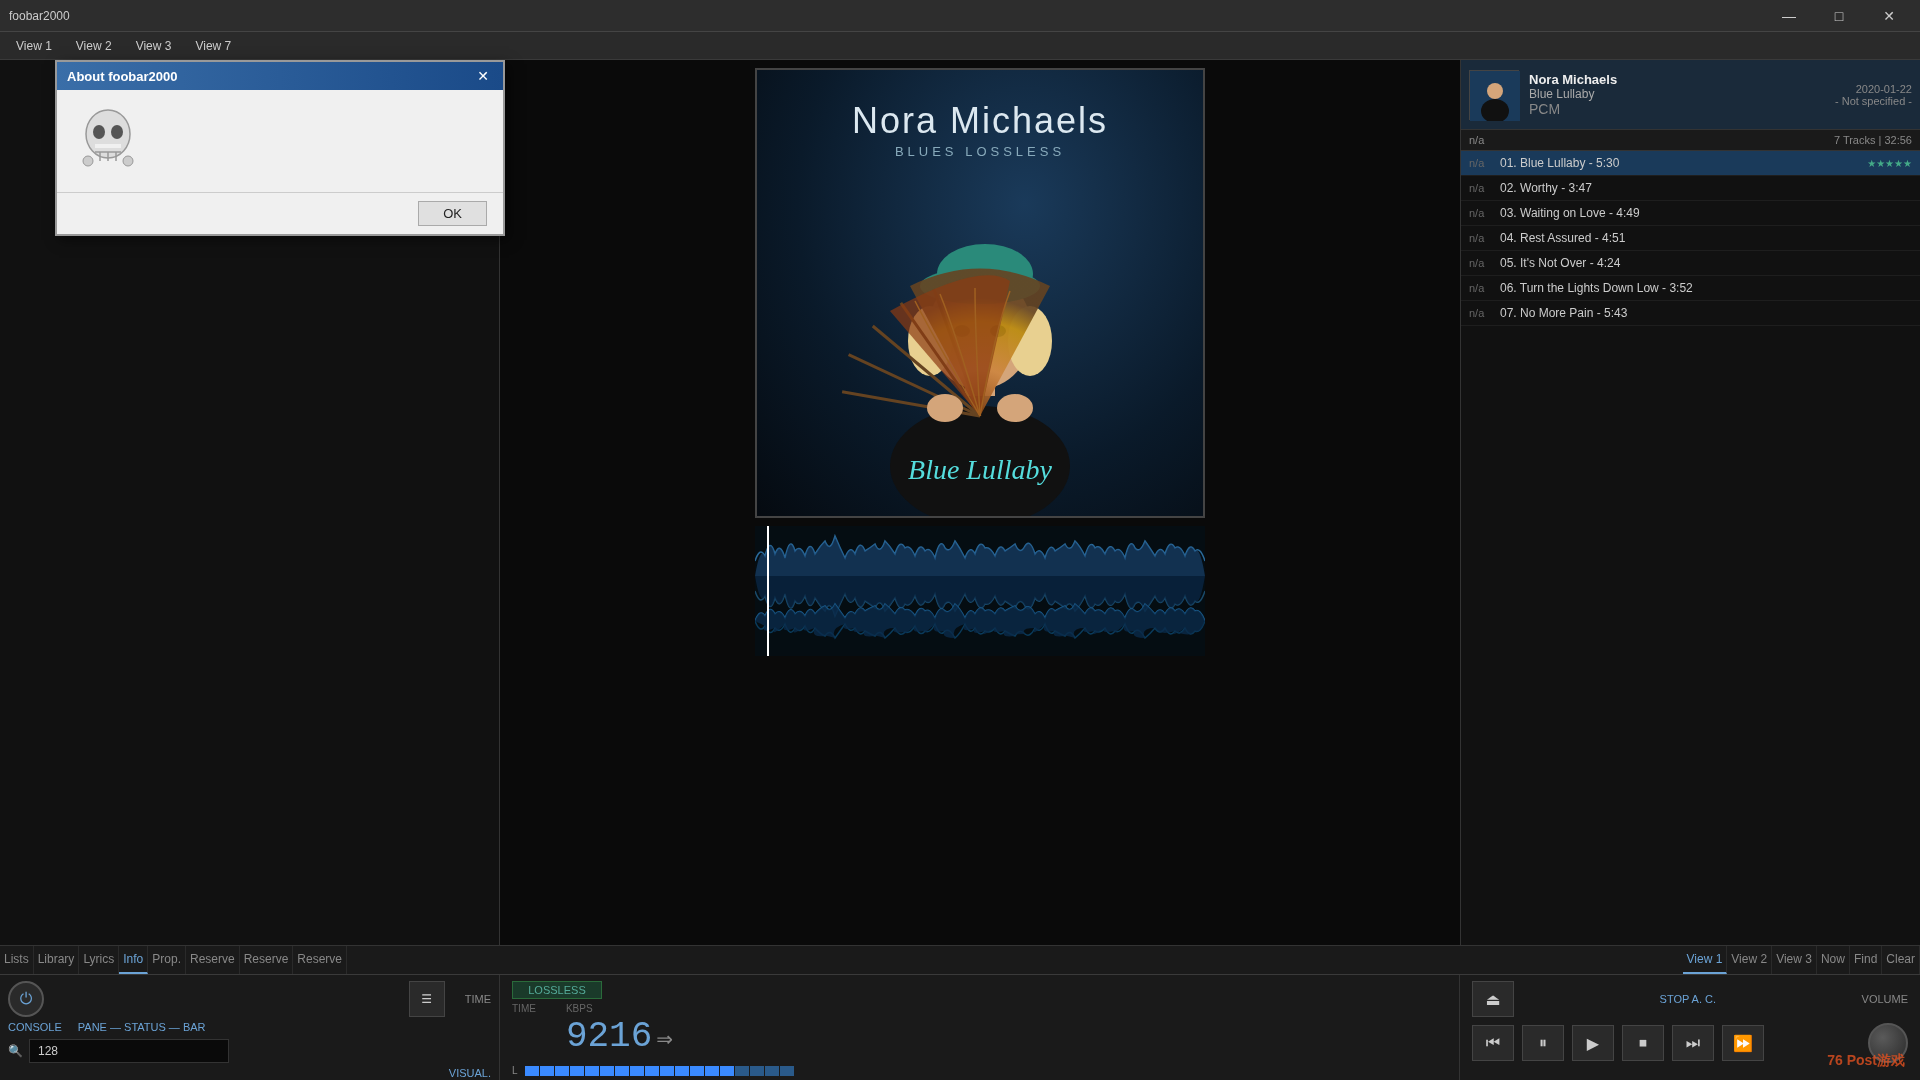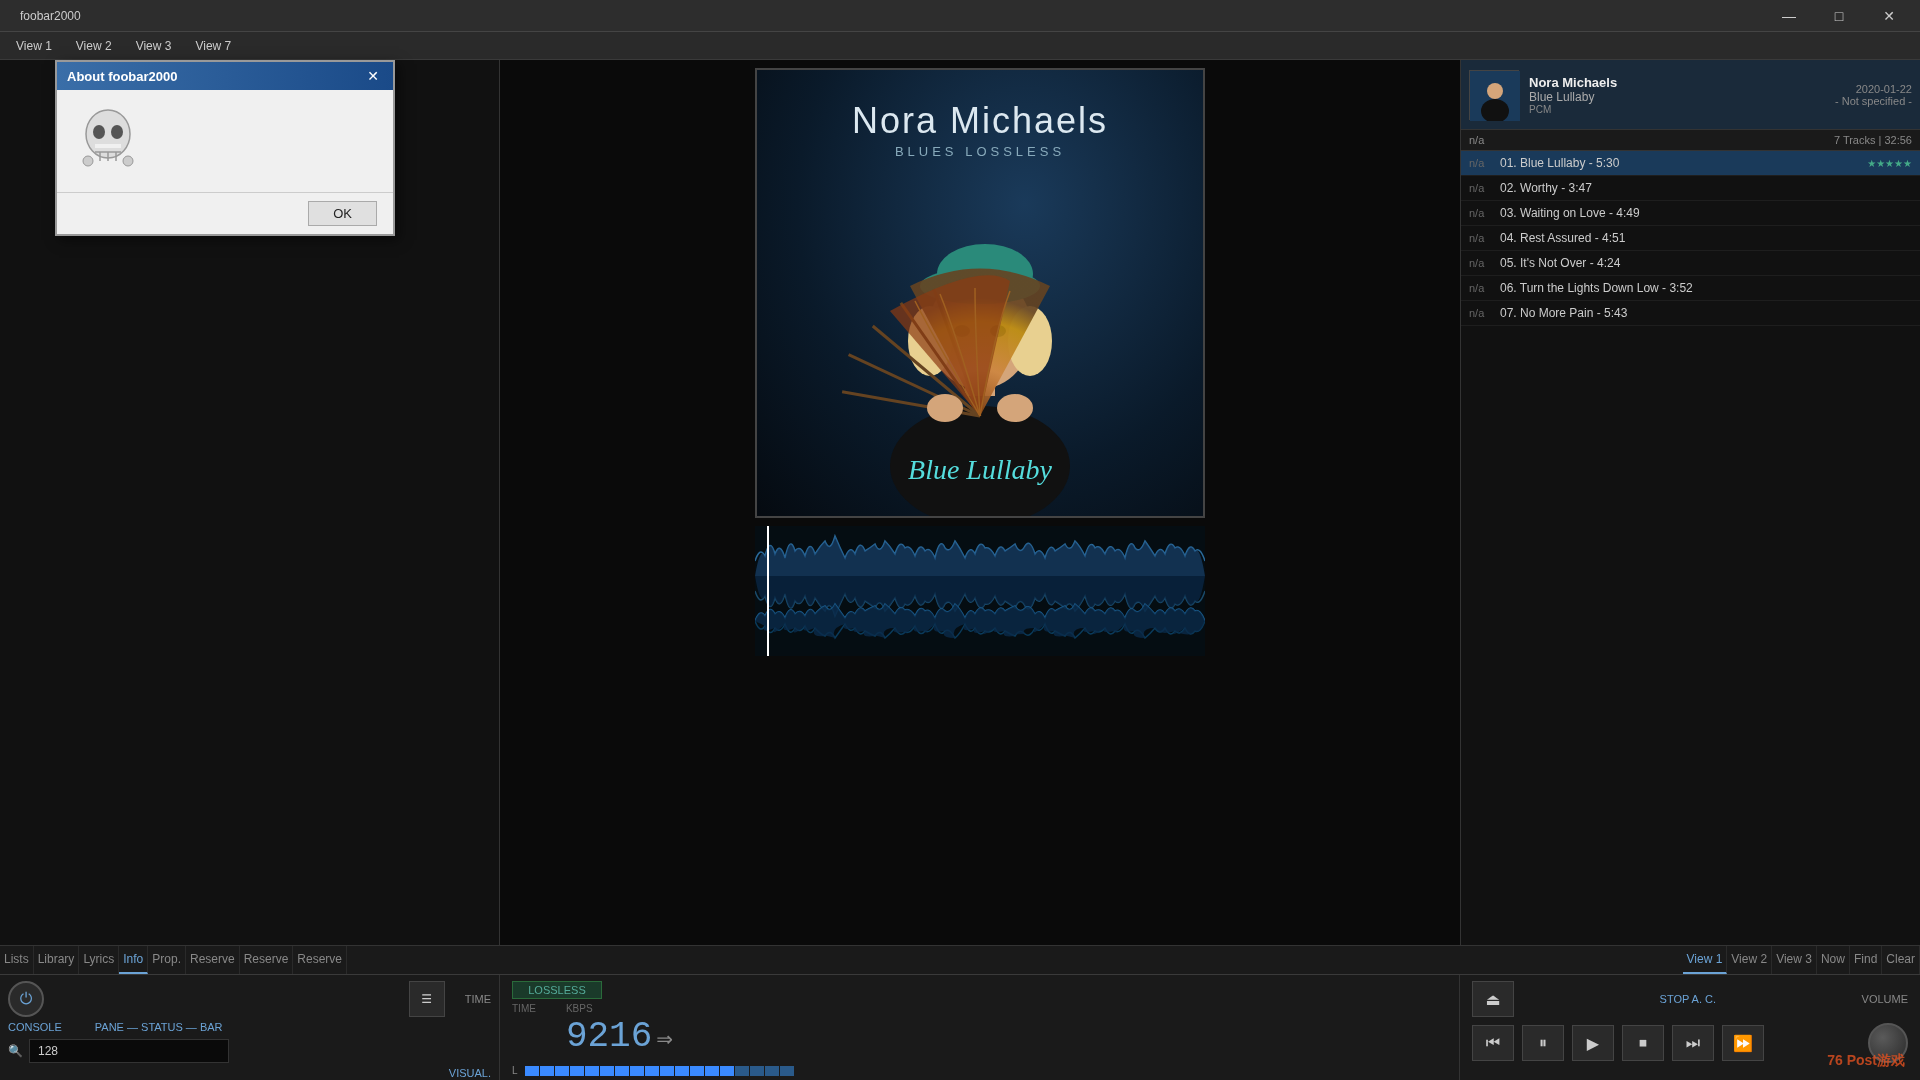--- a/index.html
+++ b/index.html
@@ -13,21 +13,21 @@
       overflow: hidden;
       position: relative;
     }
 
     
     .titlebar {
       background: #2d2d2d;
       height: 32px;
       display: flex;
       align-items: center;
-      padding: 0 20px;
+      padding: 0 9px;
       border-bottom: 1px solid #444;
       position: relative;
     }
     .titlebar-title {
       font-size: 12px;
       color: #ccc;
     }
     .titlebar-controls {
       position: absolute;
       right: 8px;
@@ -221,21 +221,21 @@
     .now-playing-thumb {
       width: 50px;
       height: 50px;
       background: #2a3a4a;
       border: 1px solid #444;
       flex-shrink: 0;
     }
     .now-playing-info { flex: 1; }
     .now-playing-artist { color: #eee; font-size: 13px; font-weight: bold; }
     .now-playing-album { color: #aaa; font-size: 12px; }
-    .now-playing-format { color: #888; font-size: 10px; }
+    .now-playing-format { color: #888; font-size: 14px; }
     .now-playing-meta { text-align: right; font-size: 11px; color: #888; }
 
     .playlist-header {
       background: #1a1a1a;
       padding: 4px 8px;
       font-size: 11px;
       color: #888;
       border-bottom: 1px solid #333;
       display: flex;
       justify-content: space-between;
@@ -301,21 +301,21 @@
       background: #2a2a2a;
       border: 1px solid #444;
       cursor: pointer;
       display: flex;
       align-items: center;
       justify-content: center;
       color: #ccc;
     }
     .ctrl-labels {
       display: flex;
-      gap: 33px;
+      gap: 16px;
       margin-bottom: 6px;
     }
     .ctrl-label-item {
       font-size: 11px;
       color: #6ba3d6;
       cursor: pointer;
     }
     .search-box {
       background: #0a0a0a;
       border: 1px solid #333;
@@ -407,21 +407,21 @@
     
     .dialog-overlay {
       position: absolute;
       top: 60px;
       left: 55px;
       z-index: 100;
     }
     .dialog {
       background: #f0f0f0;
       border: 2px solid #999;
-      width: 340px;
+      width: 450px;
       box-shadow: 4px 4px 12px rgba(0,0,0,0.5);
     }
     .dialog-titlebar {
       background: linear-gradient(to right, #3a6ea8, #1a4a88);
       color: white;
       padding: 6px 10px;
       display: flex;
       justify-content: space-between;
       align-items: center;
       font-size: 13px;

